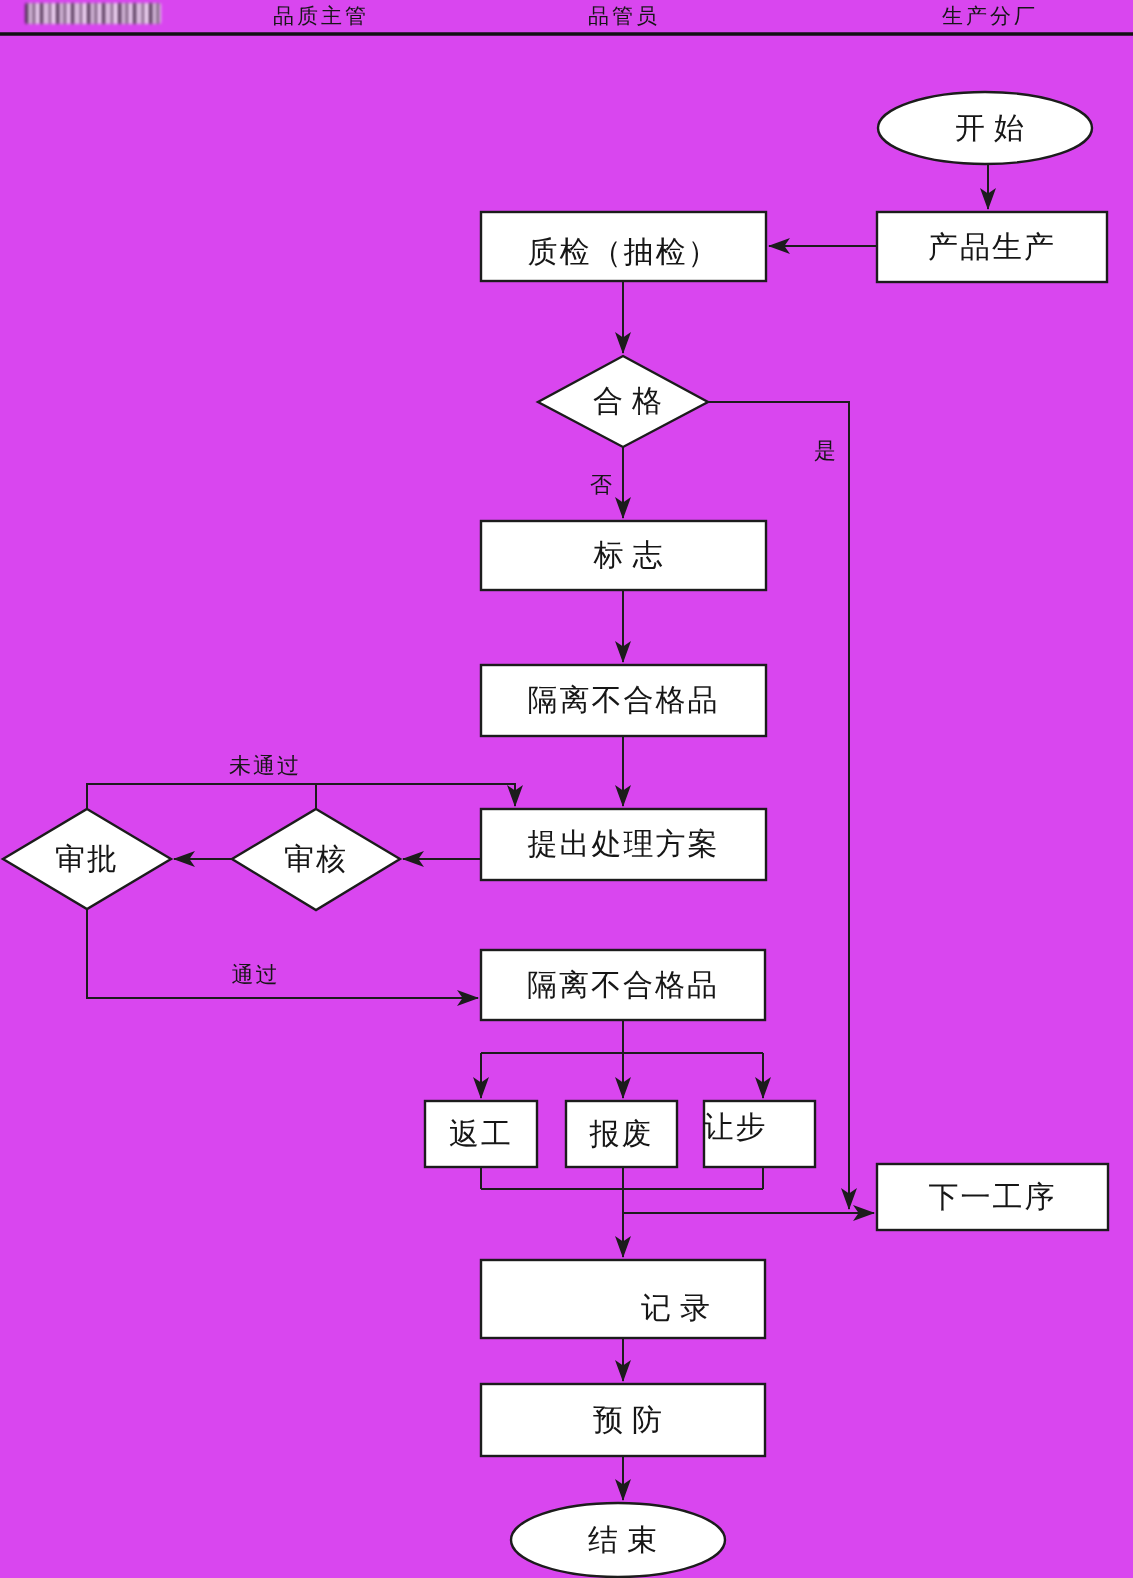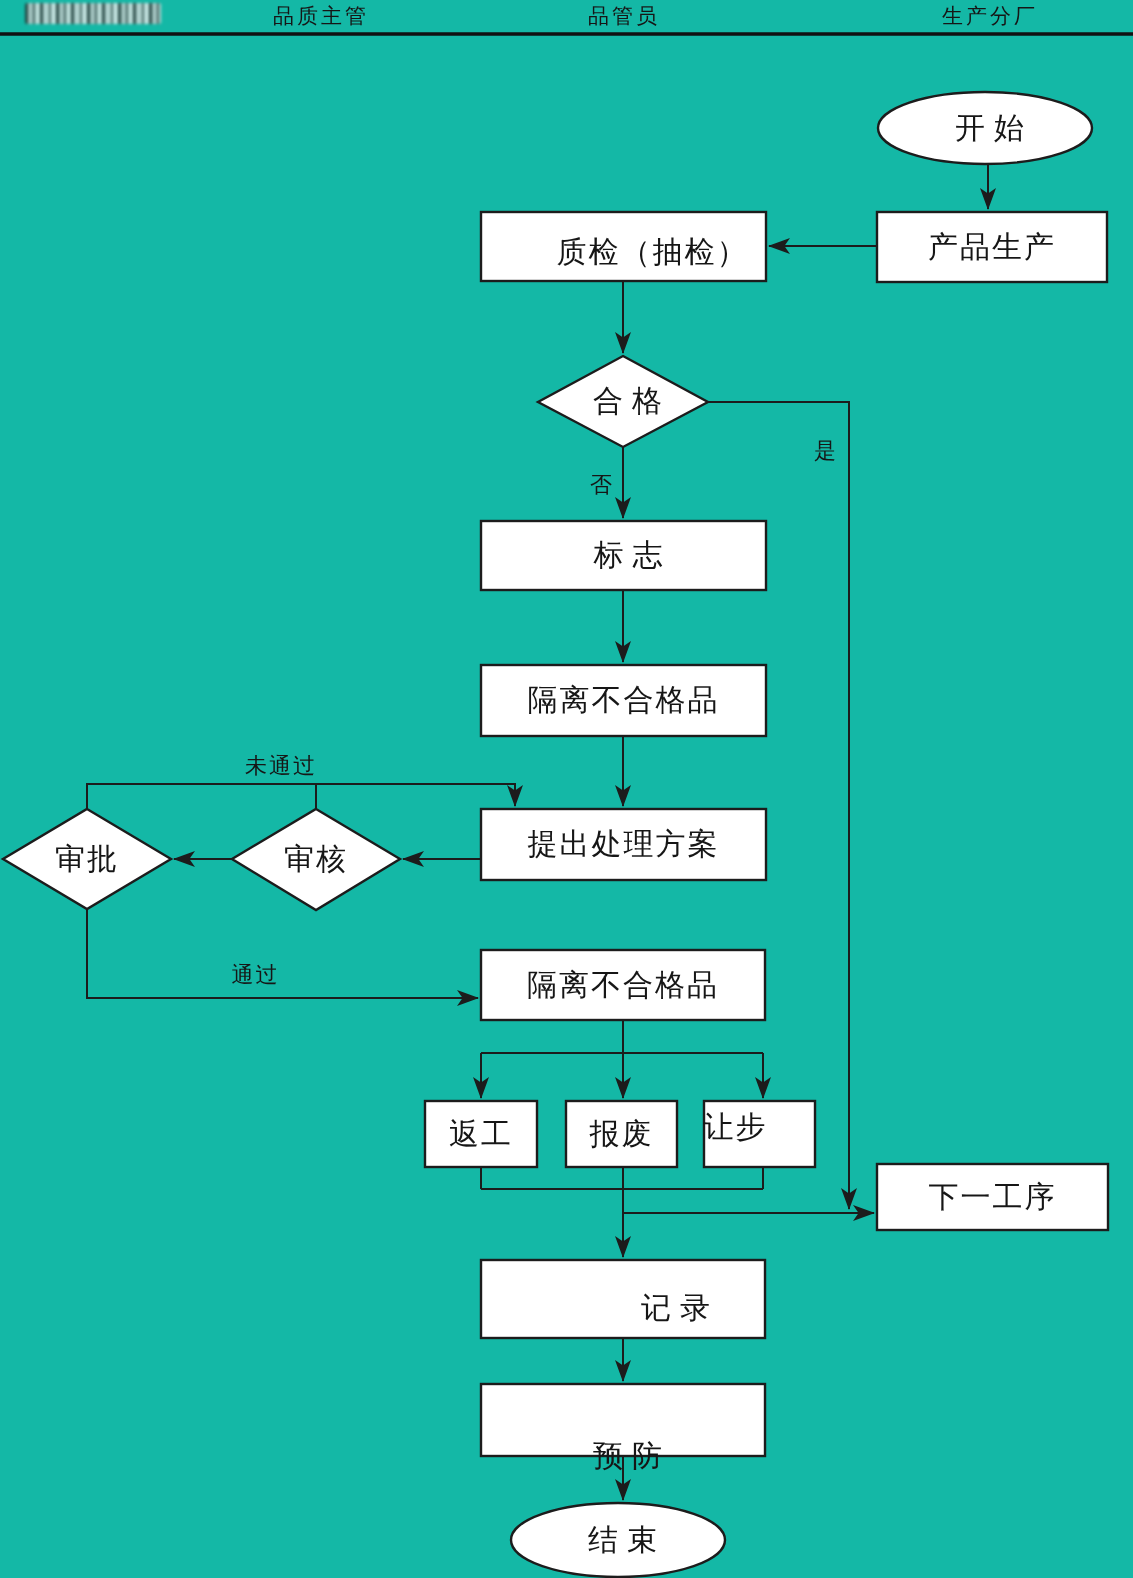--- a/index.html
+++ b/index.html
@@ -1,18 +1,18 @@
 <!DOCTYPE html>
 <html><head>
 <meta charset="utf-8">
 <style>
   html,body{margin:0;padding:0;background:#e9e9e9;}
   .page{
     position:relative;width:1133px;height:1578px;margin:0 auto;
-    background:#14b8a6;overflow:hidden;
+    background:#d946ef;overflow:hidden;
     font-family:Liberation Serif, serif;
     color:#1a1a1a;
   }
   .layer{position:absolute;left:0;top:0;}
   .hcol{
     position:absolute;top:2px;height:28px;width:140px;
     display:flex;align-items:center;justify-content:center;
     font-size:21px;letter-spacing:3px;color:#161616;
   }
   .hc1{left:251px;} .hc2{left:554px;} .hc3{left:920px;}
@@ -91,34 +91,34 @@
     <rect class="shape" x="566" y="1101" width="111" height="66"></rect>
     <rect class="shape" x="704" y="1101" width="111" height="66"></rect>
     <rect class="shape" x="877" y="1164" width="231" height="66"></rect>
     <rect class="shape" x="481" y="1260" width="284" height="78"></rect>
     <rect class="shape" x="481" y="1384" width="284" height="72"></rect>
     <ellipse class="shape" cx="618" cy="1540" rx="107" ry="37"></ellipse>
   </svg>
 
   <div class="nlabel sp" style="left:878px;top:92px;width:214px;height:72px;">开始</div>
   <div class="nlabel" style="left:877px;top:212px;width:230px;height:70px;">产品生产</div>
-  <div class="nlabel" style="left:510px;top:212px;width:285px;height:80px;">质检（抽检）</div>
+  <div class="nlabel" style="left:481px;top:212px;width:285px;height:80px;">质检（抽检）</div>
   <div class="nlabel sp" style="left:538px;top:356px;width:170px;height:91px;">合格</div>
   <div class="nlabel sp" style="left:481px;top:521px;width:285px;height:69px;">标志</div>
   <div class="nlabel" style="left:481px;top:665px;width:285px;height:71px;border-radius:25px;">隔离不合格品</div>
   <div class="nlabel" style="left:481px;top:809px;width:285px;height:71px;">提出处理方案</div>
   <div class="nlabel" style="left:232px;top:809px;width:168px;height:101px;">审核</div>
   <div class="nlabel" style="left:3px;top:809px;width:168px;height:100px;">审批</div>
   <div class="nlabel" style="left:481px;top:950px;width:284px;height:70px;">隔离不合格品</div>
   <div class="nlabel" style="left:425px;top:1101px;width:112px;height:66px;">返工</div>
   <div class="nlabel" style="left:566px;top:1101px;width:111px;height:66px;">报废</div>
   <div class="nlabel" style="left:680px;top:1101px;width:111px;height:52px;">让步</div>
   <div class="nlabel" style="left:877px;top:1164px;width:231px;height:66px;">下一工序</div>
   <div class="nlabel sp" style="left:481px;top:1260px;width:284px;height:96px;margin-left:48px;">记录</div>
-  <div class="nlabel sp" style="left:481px;top:1384px;width:284px;height:72px;margin-top:36px;">预防</div>
+  <div class="nlabel sp" style="left:481px;top:1384px;width:284px;height:72px;">预防</div>
   <div class="nlabel sp" style="left:511px;top:1503px;width:214px;height:74px;">结束</div>
 
   <div class="elabel" style="left:582px;top:470px;width:40px;height:30px;">否</div>
   <div class="elabel" style="left:806px;top:436px;width:40px;height:30px;">是</div>
-  <div class="elabel" style="left:216px;top:752px;width:130px;height:28px;">未通过</div>
+  <div class="elabel" style="left:200px;top:752px;width:130px;height:28px;">未通过</div>
   <div class="elabel" style="left:193px;top:961px;width:125px;height:28px;">通过</div>
 
 </div>
 
 </body></html>

